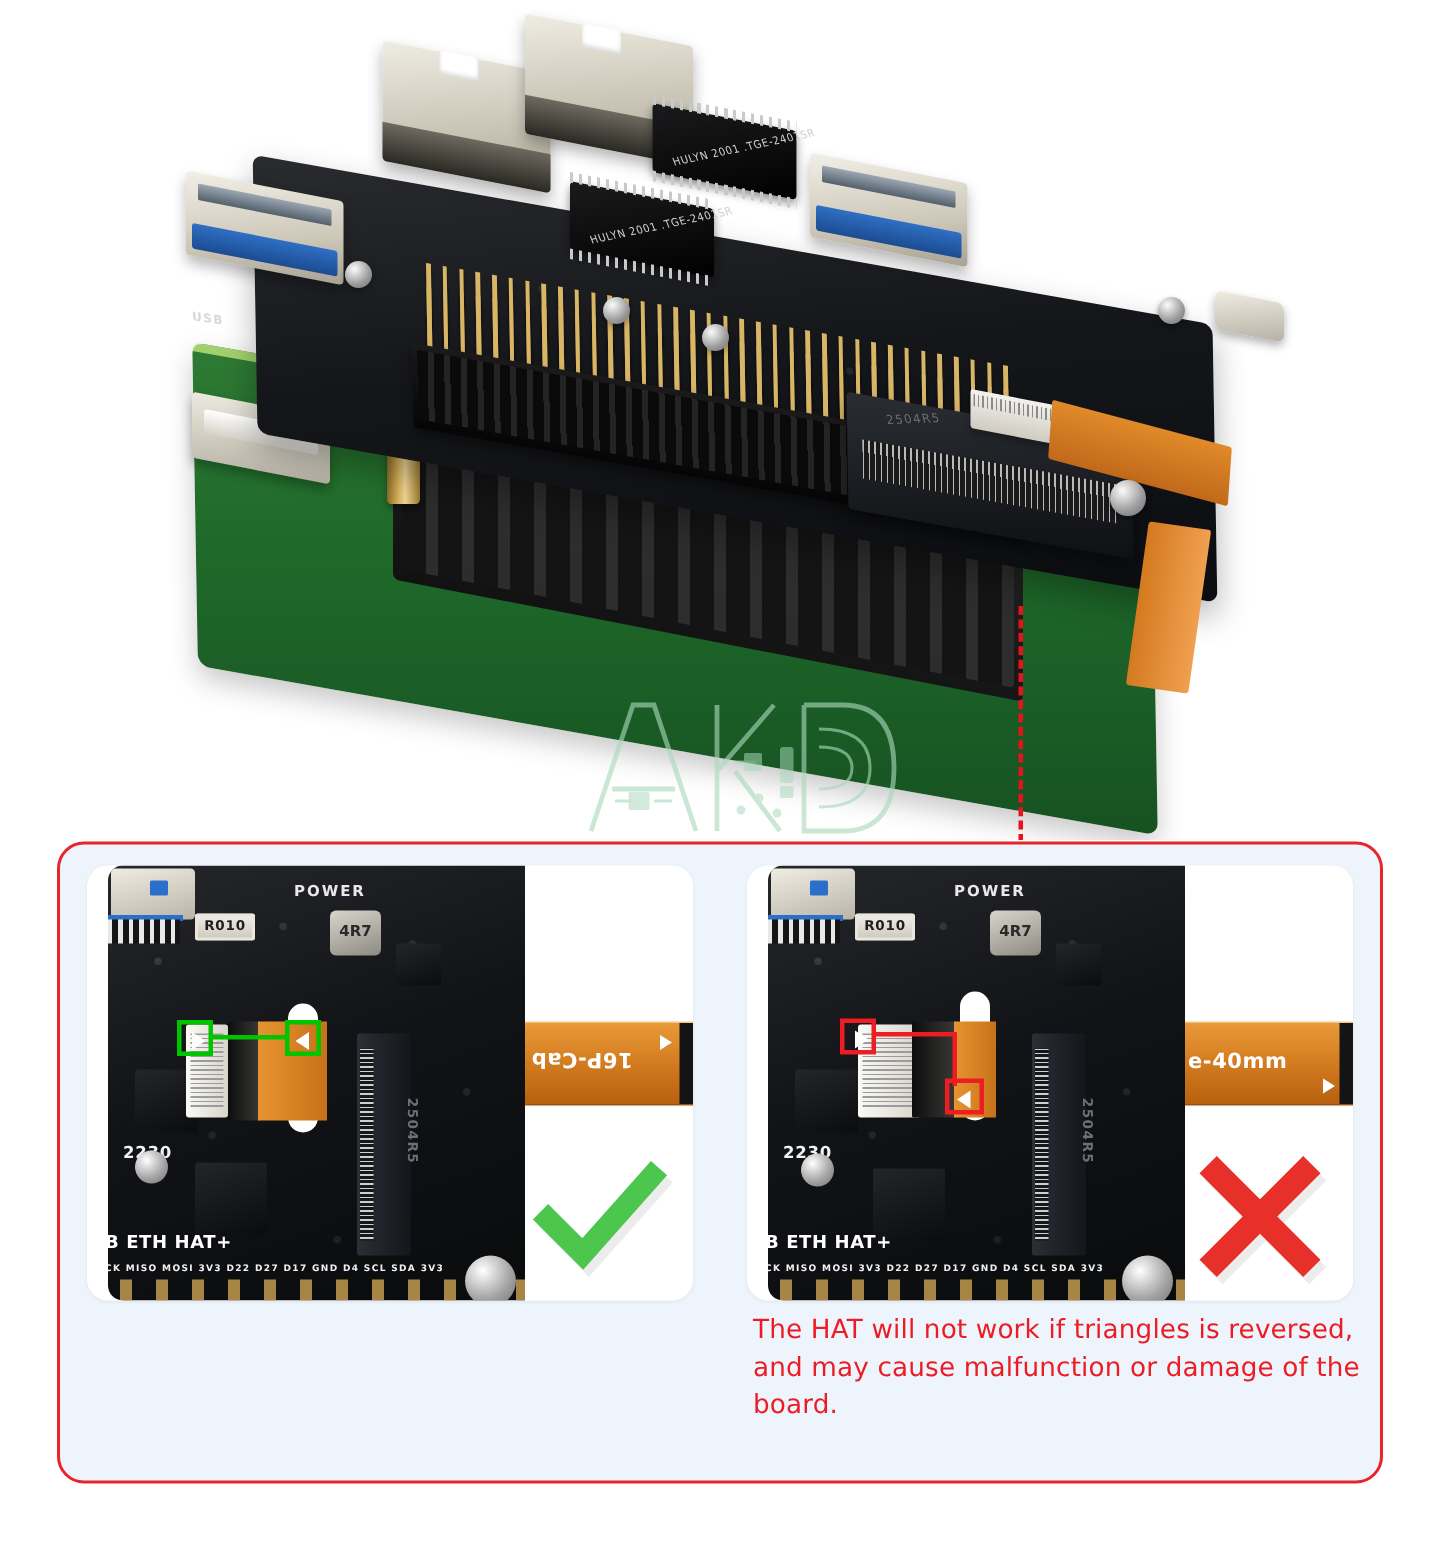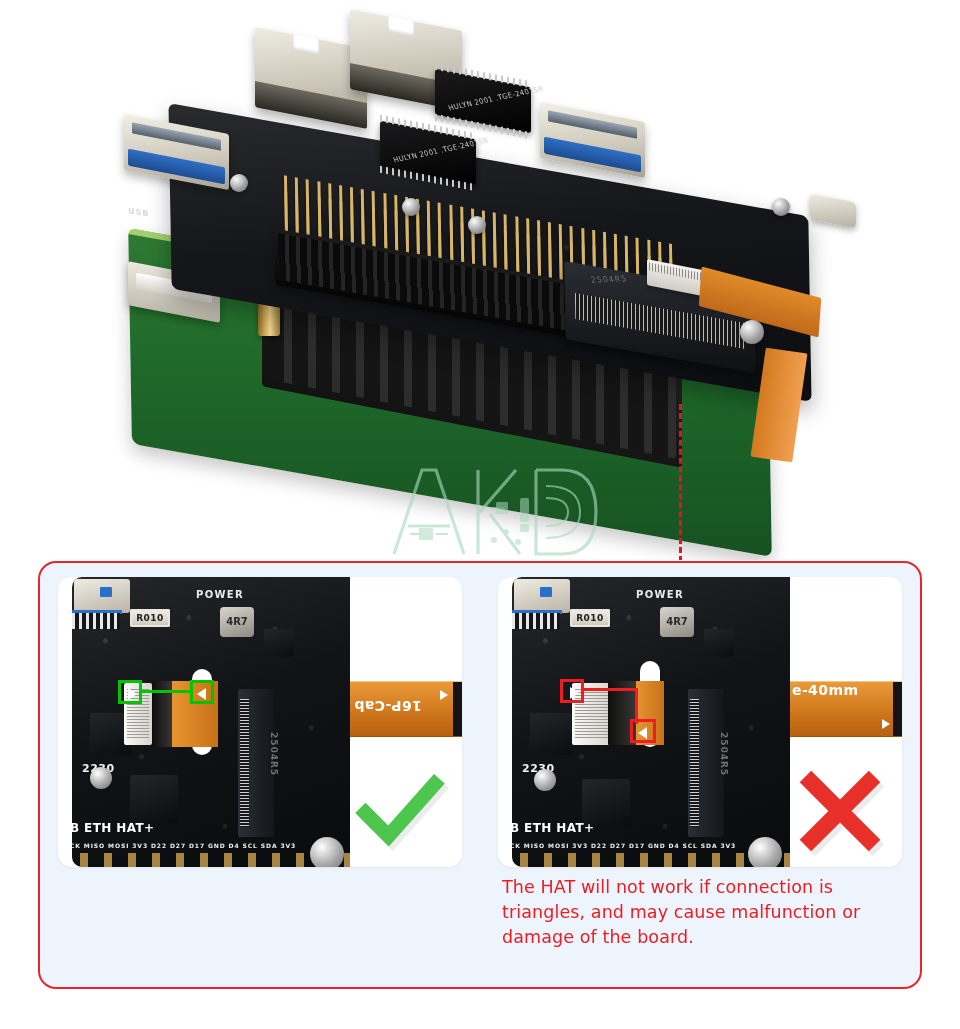--- a/index.html
+++ b/index.html
@@ -421,33 +421,33 @@
           </div>
           <div style="position:absolute;left:70px;top:111px;width:56px;height:3px;background:#ee1c23;"></div>
           <div style="position:absolute;left:123px;top:111px;width:3px;height:36px;background:#ee1c23;"></div>
 
         </div>
 
         <div class="cable-strip" style="left:292px;right:0;">
           <div class="cable" style="left:0;right:0;top:104px;height:54px;">
             <div class="cable-end" style="right:0;"></div>
             <div class="cable-tri" style="right:12px;bottom:7px;border-top:5px solid transparent;border-bottom:5px solid transparent;border-left:8px solid #ffffff;"></div>
-            <div class="cable-text" style="left:2px;top:0;">e-40mm</div>
+            <div class="cable-text" style="left:2px;top:18px;">e-40mm</div>
           </div>
         </div>
 
         <svg class="verdict" viewBox="0 0 100 100">
           <g stroke="#dddddd" stroke-width="17" stroke-linecap="square" opacity=".55" transform="translate(4,5)">
             <path d="M20 20 L80 80"></path>
               <path d="M80 20 L20 80"></path>
           </g>
           <g stroke="#e8302a" stroke-width="17" stroke-linecap="square">
             <path d="M20 20 L80 80"></path>
               <path d="M80 20 L20 80"></path>
           </g>
         </svg>
       </div>
 
-      <div class="caption bad">The HAT will not work if connection is triangles, and may cause malfunction or damage of the board.</div>
+      <div class="caption bad">The HAT will not work if triangles is reversed, and may cause malfunction or damage of the board.</div>
     </div>
 
   </div>
 </div>
 
 </body></html>

